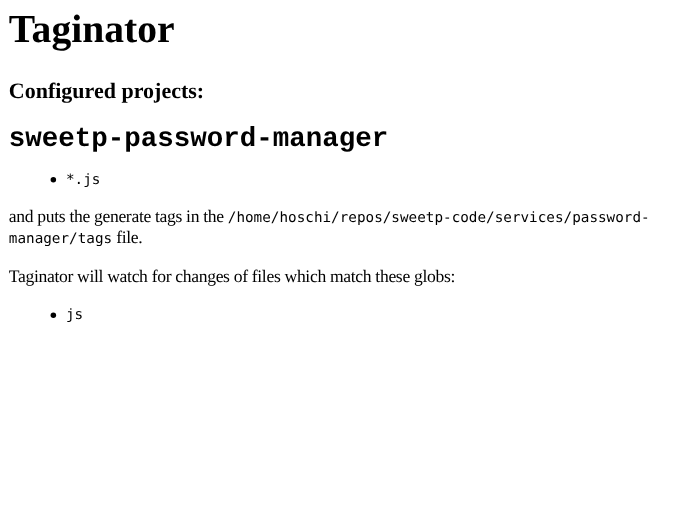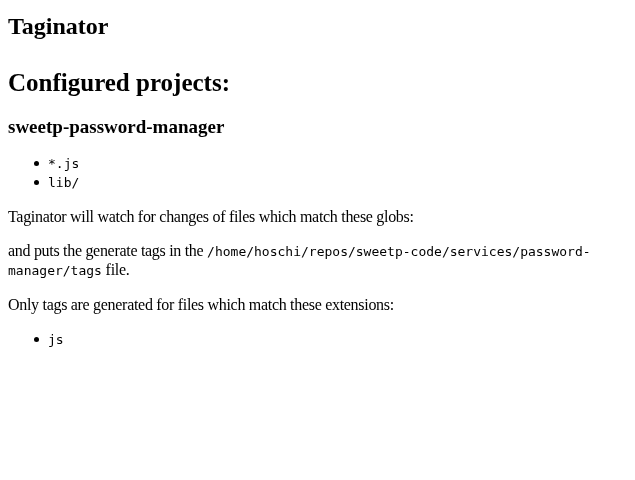--- a/index.html
+++ b/index.html
@@ -13,35 +13,35 @@
       height: 480px;
       overflow: hidden;
       font-family: "Liberation Serif", serif;
       font-size: 16px;
       line-height: 18px;
       padding: 0 8px;
       box-sizing: border-box;
     }
     h1 {
       font-family: "Liberation Serif", serif;
-      font-size: 24px;
+      font-size: 36px;
       font-weight: bold;
       margin: 8px 0 0 0;
       line-height: 37px;
     }
     h2 {
       font-family: "Liberation Serif", serif;
-      font-size: 25px;
+      font-size: 20px;
       font-weight: bold;
       margin: 24px 0 0 0;
       line-height: 28px;
     }
     h3 {
-      font-family: Liberation Serif, serif;
-      font-size: 19px;
+      font-family: Liberation Mono, monospace;
+      font-size: 25px;
       font-weight: bold;
       margin: 19px 0 0 0;
       line-height: 22px;
     }
     p {
       margin: 16px 0 0 0;
       font-size: 16px;
       line-height: 18px;
       letter-spacing: -0.3px;
     }
@@ -51,20 +51,21 @@
       letter-spacing: 0;
     }
     ul {
       margin: 16px 0 0 0;
       padding-left: 40px;
       list-style: none;
     }
     li {
       position: relative;
       line-height: 18px;
+      margin-left: 12px;
     }
     li::before {
       content: "";
       position: absolute;
       left: -14px;
       top: 7px;
       width: 5px;
       height: 5px;
       background: #000;
       border-radius: 50%;
@@ -75,28 +76,26 @@
 
 <h1>Taginator</h1>
 <h2>Configured projects:</h2>
 
 <div>
   <h3>sweetp-password-manager</h3>
 
 
   <ul>
     <li><code>*.js</code></li>
-    <li><code>lib/</code></li>
   </ul>
 
+  <p><span>and puts the generate tags in the </span><code>/home/hoschi/repos/sweetp-code/services/password-manager/tags</code><span> file.</span></p>
+
   <p>Taginator will watch for changes of files which match these globs:</p>
-
-  <p><span>and puts the generate tags in the </span><code>/home/hoschi/repos/sweetp-code/services/password-manager/tags</code><span> file.</span></p>
 
   <ul>
   </ul>
 
-  <p>Only tags are generated for files which match these extensions:</p>
 
   <ul>
     <li><code>js</code></li>
   </ul>
 </div>
 
 </body></html>

